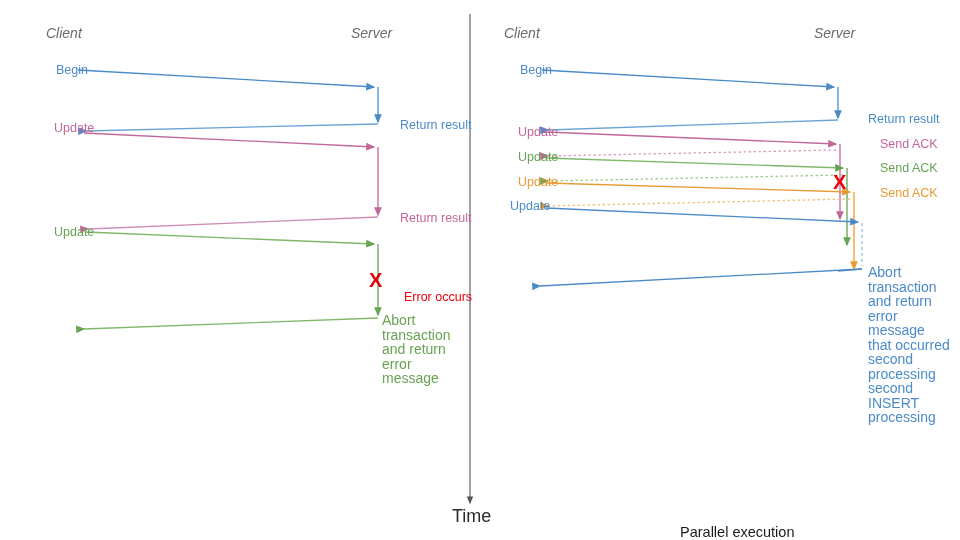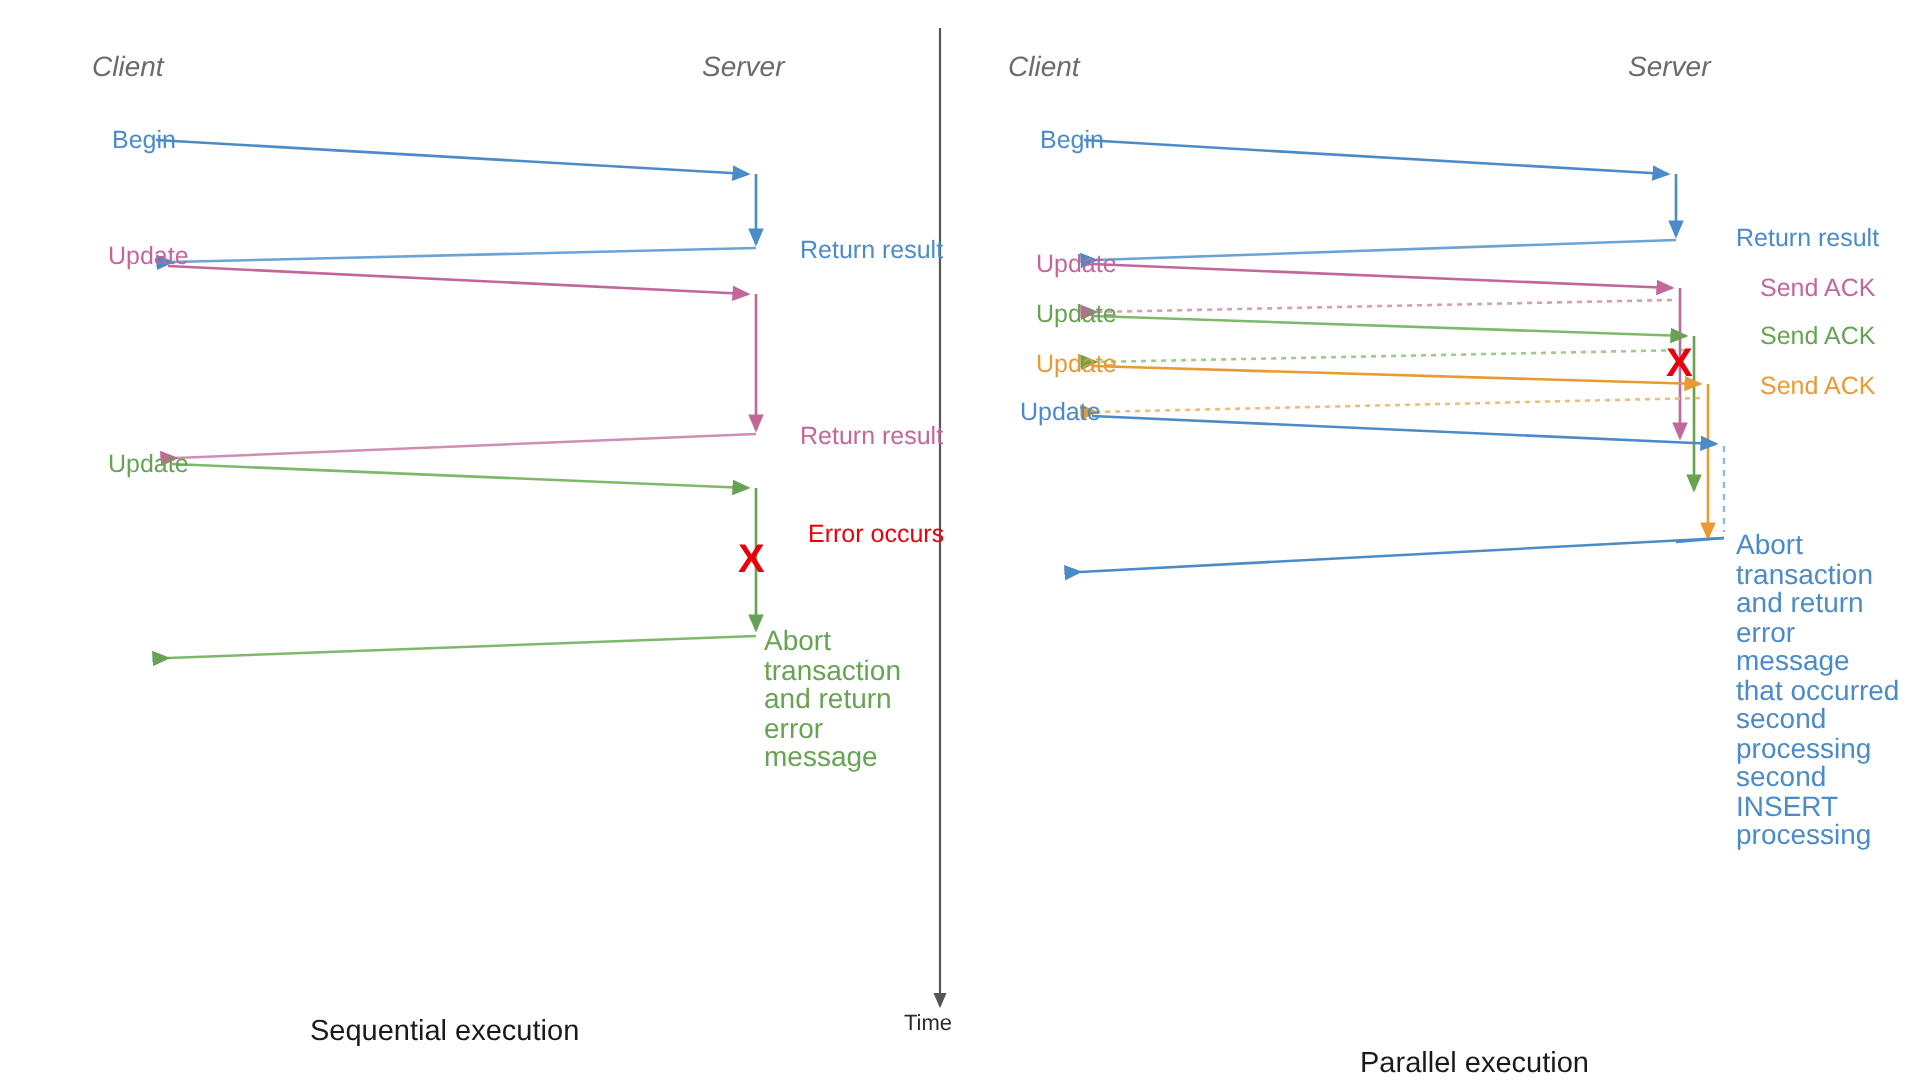--- a/index.html
+++ b/index.html
@@ -4,21 +4,21 @@
 <style>
   html,body{margin:0;padding:0;background:#ffffff;}
   body{width:960px;height:540px;overflow:hidden;
        font-family:"Liberation Sans","DejaVu Sans",sans-serif;}
   #stage{position:relative;width:960px;height:464px;}
   svg.diagram{position:absolute;left:0;top:0;width:960px;height:540px;}
   .lane-header{position:absolute;font-style:italic;font-size:14px;color:#6b6b6b;white-space:nowrap;}
   .msg-label{position:absolute;font-size:12.5px;white-space:nowrap;line-height:14px;margin-left:18px;}
   .msg-block{position:absolute;font-size:14px;line-height:14.5px;white-space:normal;}
   .caption{position:absolute;font-size:14.5px;color:#1a1a1a;white-space:nowrap;}
-  .time-label{position:absolute;font-size:11px;color:#2b2b2b;white-space:nowrap;}
+  .time-label{position:absolute;font-size:18px;color:#2b2b2b;white-space:nowrap;}
   .xmark{position:absolute;font-size:20px;font-weight:bold;color:#e8000d;line-height:20px;}
 </style>
 </head>
 <body>
 
 <div id="stage">
 
   <svg class="diagram" viewBox="0 0 960 540">
     <defs>
       <marker id="ahBlue" markerWidth="7" markerHeight="7" refX="6" refY="3" orient="auto">
@@ -105,30 +105,29 @@
   <div class="lane-header" style="left:46px;top:25px;">Client</div>
   <div class="lane-header" style="left:351px;top:25px;">Server</div>
 
   <div class="msg-label" style="left:38px;top:63px;color:#4b8bc8;">Begin</div>
   <div class="msg-label" style="left:382px;top:118px;color:#4b8bc8;">Return result</div>
   <div class="msg-label" style="left:36px;top:121px;color:#c2679a;">Update</div>
   <div class="msg-label" style="left:382px;top:211px;color:#c2679a;">Return result</div>
   <div class="msg-label" style="left:36px;top:225px;color:#67a352;">Update</div>
 
   <div class="xmark" style="left:369px;top:270px;">X</div>
-  <div class="msg-label" style="left:386px;top:260px;color:#e8000d;">Error occurs</div>
+  <div class="msg-label" style="left:386px;top:290px;color:#e8000d;">Error occurs</div>
 
   <div class="msg-block" style="left:382px;top:313px;width:82px;color:#67a352;">
     <div>Abort</div>
     <div>transaction</div>
     <div>and return</div>
     <div>error message</div>
   </div>
 
-  <div class="caption" style="left:155px;top:508px;">Sequential execution</div>
 
   <div class="lane-header" style="left:504px;top:25px;">Client</div>
   <div class="lane-header" style="left:814px;top:25px;">Server</div>
 
   <div class="msg-label" style="left:502px;top:63px;color:#4b8bc8;">Begin</div>
   <div class="msg-label" style="left:850px;top:112px;color:#4b8bc8;">Return result</div>
   <div class="msg-label" style="left:500px;top:125px;color:#c2679a;">Update</div>
   <div class="msg-label" style="left:862px;top:137px;color:#c2679a;">Send ACK</div>
   <div class="msg-label" style="left:500px;top:150px;color:#67a352;">Update</div>
   <div class="msg-label" style="left:862px;top:161px;color:#67a352;">Send ACK</div>

